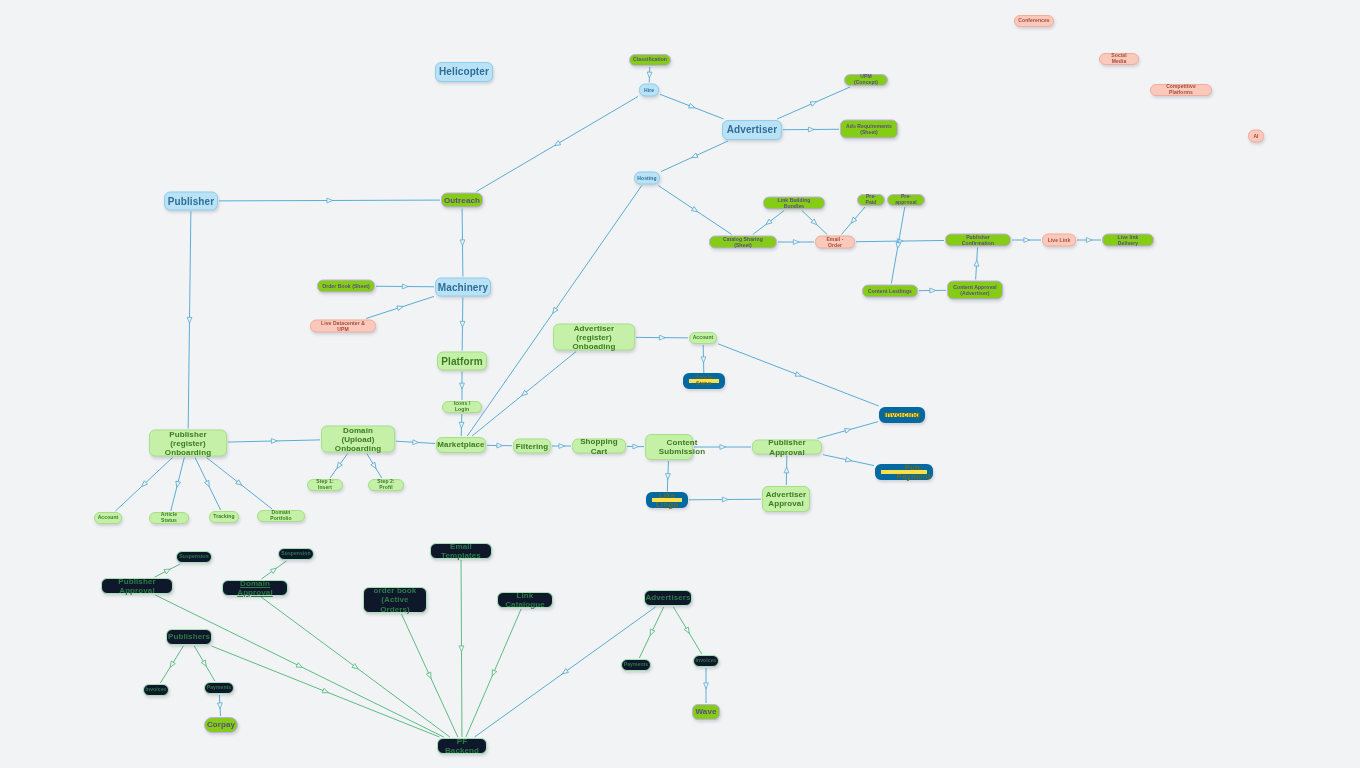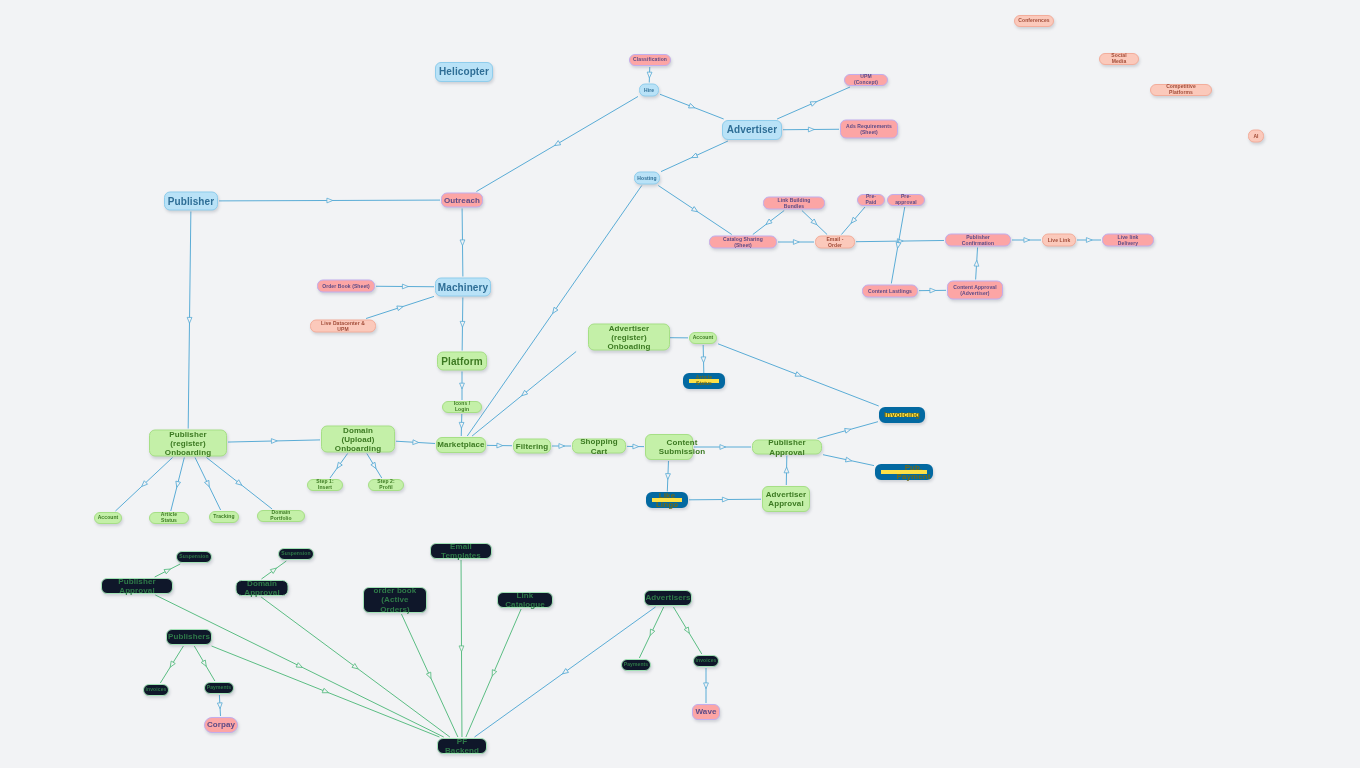--- a/index.html
+++ b/index.html
@@ -34,21 +34,21 @@
     border-radius: 6px;
     line-height: 1.15;
     white-space: pre-line;
     transform: translate(-50%, -50%);
     box-shadow: 1px 2px 3px rgba(80,90,110,0.22);
     padding: 2px 4px;
     letter-spacing: 0.1px;
   }
   
   .t-blue   { background: #b9e2f7; border: 1px solid #8fcdec; color: #2e6e96; }
-  .t-purple { background: #fca5a5; border: 1px solid #c2adec; color: #5b4a86; }
+  .t-purple { background: #84cc16; border: 1px solid #c2adec; color: #5b4a86; }
   .t-green  { background: #c4f0a8; border: 1px solid #a6df86; color: #3c7a22; }
   .t-yellow { background: #fde047; border: 6px solid #0369a1; color: #6f6a17; text-align: center; }
   .t-salmon { background: #fbc9bb; border: 1px solid #f3ad9b; color: #a14b37; }
   .t-mint   { background: #0f172a; border: 1px solid #a2e2b6; color: #2f7a49; }
   .sz-l  { font-size: 10px;  font-weight: bold; }
   .sz-m  { font-size: 8px;   font-weight: bold; }
   .sz-xs { font-size: 5px;   font-weight: bold; }
 </style>
 </head>
 <body>
@@ -197,21 +197,21 @@
     <div class="node t-salmon sz-xs" style="left: 835px; top: 242px; width: 40px; height: 13px;">Email - Order</div>
     <div class="node t-purple sz-xs" style="left: 978px; top: 240px; width: 66px; height: 13px;">Publisher Confirmation</div>
     <div class="node t-salmon sz-xs" style="left: 1059px; top: 240px; width: 34px; height: 13px;">Live Link</div>
     <div class="node t-purple sz-xs" style="left: 1128px; top: 240px; width: 52px; height: 13px;">Live link Delivery</div>
     <div class="node t-purple sz-xs" style="left: 975px; top: 290px; width: 56px; height: 19px;">Content Approval
 (Advertiser)</div>
     <div class="node t-purple sz-xs" style="left: 890px; top: 291px; width: 56px; height: 13px;">Content Lastlings</div>
     <div class="node t-purple sz-xs" style="left: 346px; top: 286px; width: 58px; height: 13px;">Order Book (Sheet)</div>
     <div class="node t-blue sz-l" style="left: 463px; top: 287px; width: 56px; height: 19px;">Machinery</div>
     <div class="node t-salmon sz-xs" style="left: 343px; top: 326px; width: 66px; height: 13px;">Live Datacenter &amp; UPM</div>
-    <div class="node t-green sz-m" style="left: 594px; top: 337px; width: 82px; height: 27px; margin-left: 35px;">Advertiser (register)
+    <div class="node t-green sz-m" style="left: 594px; top: 337px; width: 82px; height: 27px;">Advertiser (register)
 Onboading</div>
     <div class="node t-green sz-xs" style="left: 703px; top: 338px; width: 28px; height: 12px;">Account</div>
     <div class="node t-green sz-l" style="left: 462px; top: 361px; width: 50px; height: 19px;">Platform</div>
     <div class="node t-yellow sz-xs" style="left: 704px; top: 381px; width: 42px; height: 12px;">Article Status</div>
     <div class="node t-green sz-xs" style="left: 462px; top: 407px; width: 40px; height: 12px;">Icons / Login</div>
     <div class="node t-yellow sz-m" style="left: 902px; top: 415px; width: 46px; height: 16px;">Invoicing</div>
     <div class="node t-green sz-m" style="left: 188px; top: 443px; width: 78px; height: 27px;">Publisher (register)
 Onboarding</div>
     <div class="node t-green sz-m" style="left: 358px; top: 439px; width: 74px; height: 27px;">Domain (Upload)
 Onboarding</div>
@@ -228,21 +228,21 @@
     <div class="node t-green sz-xs" style="left: 325px; top: 485px; width: 36px; height: 12px;">Step 1: Insert</div>
     <div class="node t-green sz-xs" style="left: 386px; top: 485px; width: 36px; height: 12px;">Step 2: Profil</div>
     <div class="node t-green sz-xs" style="left: 108px; top: 518px; width: 28px; height: 12px;">Account</div>
     <div class="node t-green sz-xs" style="left: 169px; top: 518px; width: 40px; height: 12px;">Article Status</div>
     <div class="node t-green sz-xs" style="left: 224px; top: 517px; width: 30px; height: 12px;">Tracking</div>
     <div class="node t-green sz-xs" style="left: 281px; top: 516px; width: 48px; height: 12px;">Domain Portfolio</div>
     <div class="node t-mint sz-xs" style="left: 194px; top: 557px; width: 36px; height: 12px;">Suspension</div>
     <div class="node t-mint sz-xs" style="left: 296px; top: 554px; width: 36px; height: 12px;">Suspension</div>
     <div class="node t-mint sz-m" style="left: 461px; top: 551px; width: 62px; height: 16px;">Email Templates</div>
     <div class="node t-mint sz-m" style="left: 137px; top: 586px; width: 72px; height: 16px;">Publisher Approval</div>
-    <div class="node t-mint sz-m" style="left: 262px; top: 588px; width: 53px; height: 16px;">Domain Approval</div>
+    <div class="node t-mint sz-m" style="left: 255px; top: 588px; width: 66px; height: 16px; text-decoration: underline;">Domain Approval</div>
     <div class="node t-mint sz-m" style="left: 395px; top: 600px; width: 64px; height: 26px;">order book
 (Active Orders)</div>
     <div class="node t-mint sz-m" style="left: 525px; top: 600px; width: 56px; height: 16px;">Link Catalogue</div>
     <div class="node t-mint sz-m" style="left: 668px; top: 598px; width: 48px; height: 16px;">Advertisers</div>
     <div class="node t-mint sz-m" style="left: 189px; top: 637px; width: 46px; height: 16px;">Publishers</div>
     <div class="node t-mint sz-xs" style="left: 636px; top: 665px; width: 30px; height: 12px;">Payments</div>
     <div class="node t-mint sz-xs" style="left: 706px; top: 661px; width: 26px; height: 12px;">Invoices</div>
     <div class="node t-mint sz-xs" style="left: 156px; top: 690px; width: 26px; height: 12px;">Invoices</div>
     <div class="node t-mint sz-xs" style="left: 219px; top: 688px; width: 30px; height: 12px;">Payments</div>
     <div class="node t-purple sz-m" style="left: 706px; top: 712px; width: 28px; height: 16px;">Wave</div>

